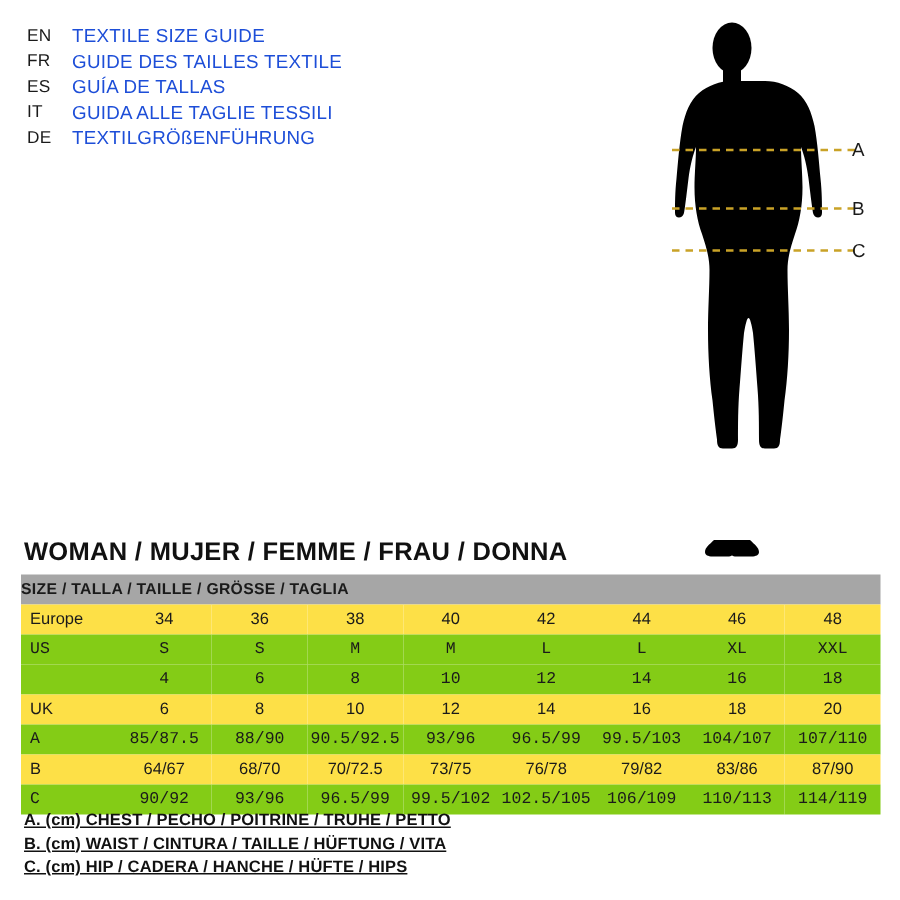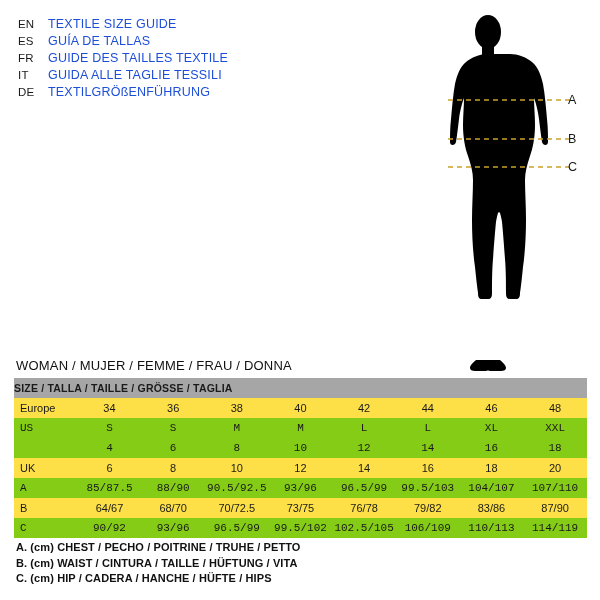--- a/index.html
+++ b/index.html
@@ -68,22 +68,22 @@
   }
 
   
   .table-area {
     position: absolute;
     top: 358px;
     left: 14px;
     width: 573px;
   }
   .woman-label {
-    font-size: 13px;
-    font-weight: normal;
+    font-size: 17px;
+    font-weight: bold;
     letter-spacing: 0.2px;
     padding: 0 0 5px 2px;
     color: #111;
   }
   table.size-table {
     border-collapse: collapse;
     width: 573px;
     font-size: 11px;
     table-layout: fixed;
   }
@@ -114,37 +114,38 @@
     left: 16px;
     top: 540px;
     width: 560px;
   }
   .note {
     font-size: 11px;
     font-weight: bold;
     letter-spacing: 0.1px;
     line-height: 15.5px;
     color: #111;
+    text-decoration: underline;
   }
 </style>
 </head>
 <body>
 
 <div class="lang-block">
   <div class="lang-row">
     <span class="lang-code">EN</span>
     <span class="lang-title">TEXTILE SIZE GUIDE</span>
   </div>
   <div class="lang-row">
+    <span class="lang-code">FR</span>
+    <span class="lang-title">GUIDE DES TAILLES TEXTILE</span>
+  </div>
+  <div class="lang-row">
     <span class="lang-code">ES</span>
     <span class="lang-title">GUÍA DE TALLAS</span>
-  </div>
-  <div class="lang-row">
-    <span class="lang-code">FR</span>
-    <span class="lang-title">GUIDE DES TAILLES TEXTILE</span>
   </div>
   <div class="lang-row">
     <span class="lang-code">IT</span>
     <span class="lang-title">GUIDA ALLE TAGLIE TESSILI</span>
   </div>
   <div class="lang-row">
     <span class="lang-code">DE</span>
     <span class="lang-title">TEXTILGRÖßENFÜHRUNG</span>
   </div>
 </div>

